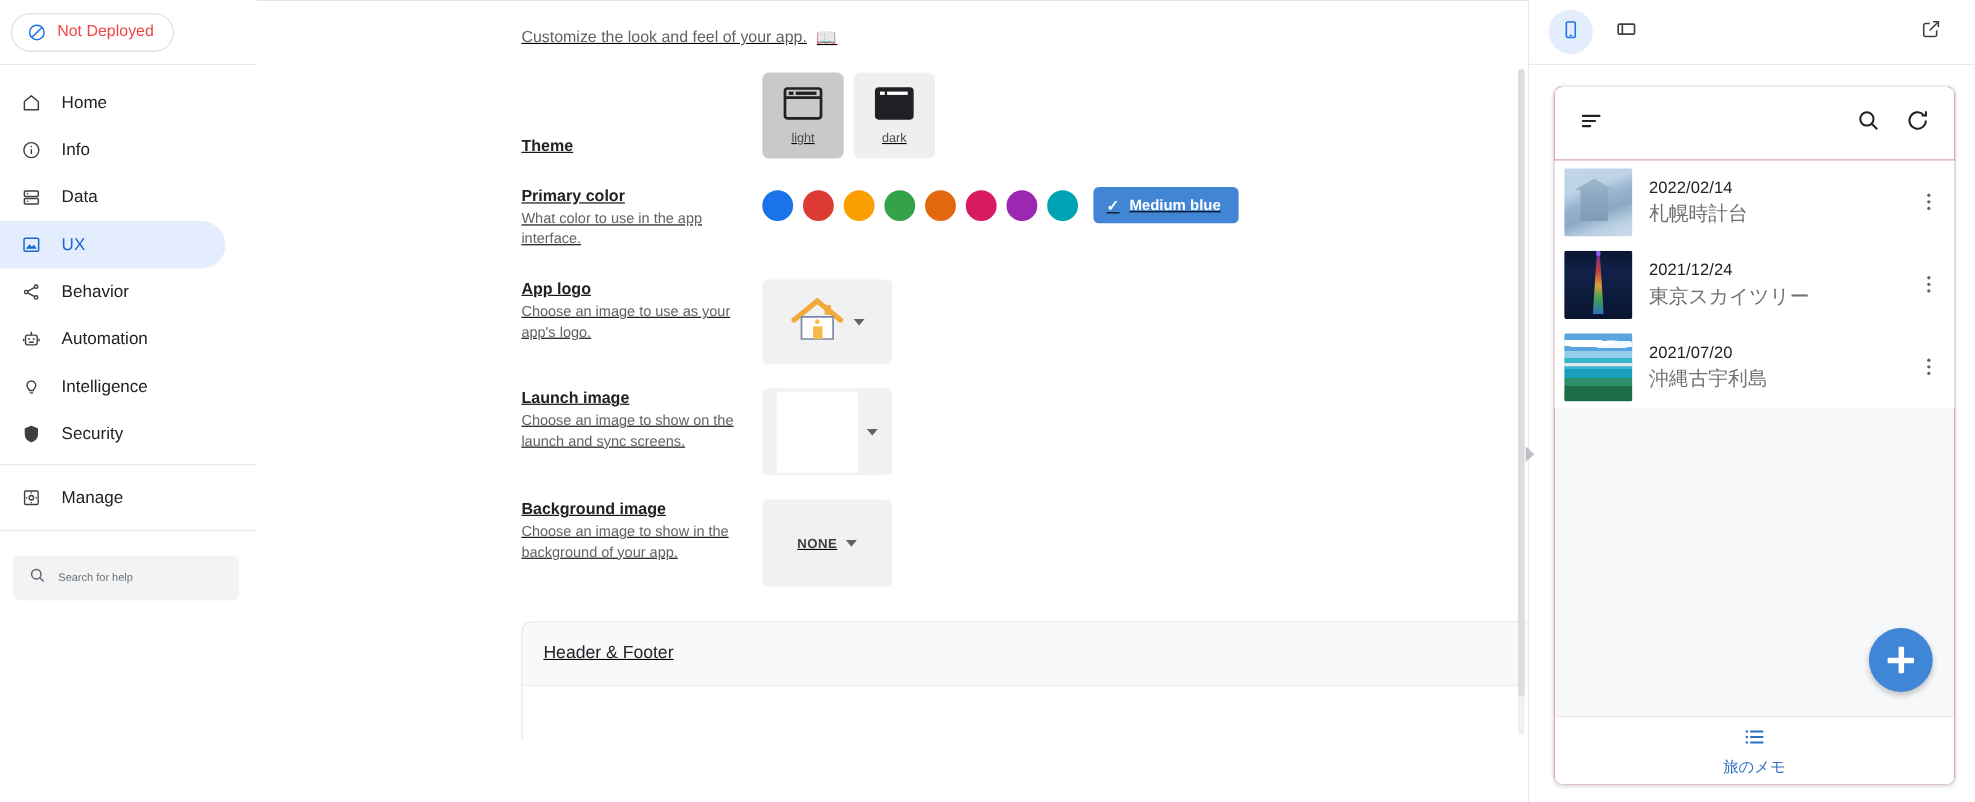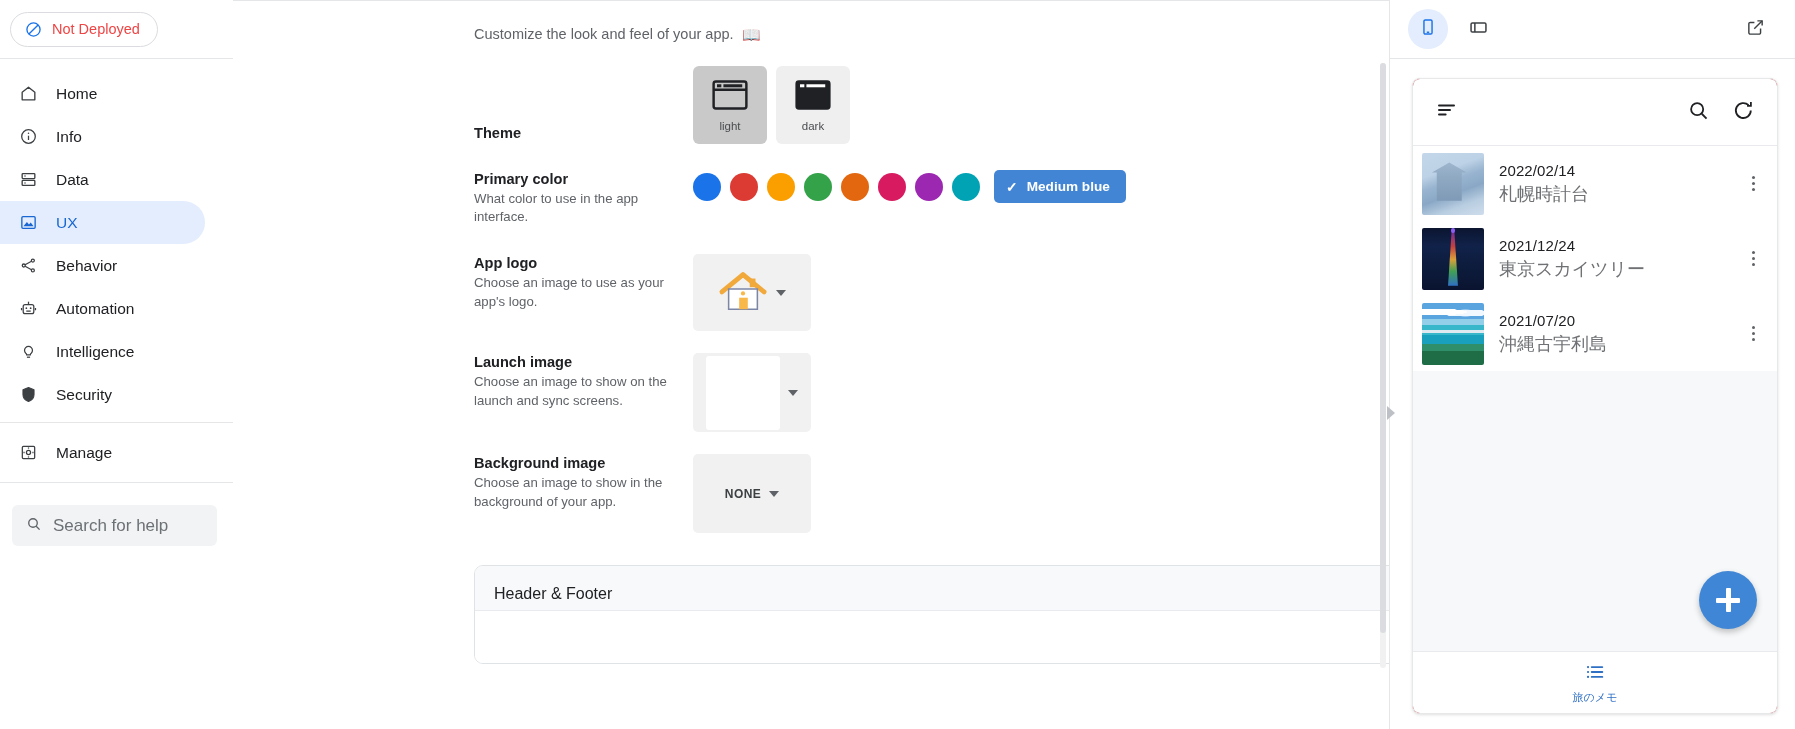--- a/index.html
+++ b/index.html
@@ -38,39 +38,39 @@
   .nav-sep { height:1px; background:#e4e6e8; margin: 6px 0 8px 0; }
 
   .search-wrap { padding: 22px 0 0 12px; }
   .search-box {
     display:flex; align-items:center; gap:11px;
     width: 205px; height: 41px;
     background:#f1f3f4; border-radius: 6px; padding-left: 14px;
   }
   .search-box input {
     border:none; outline:none; background:transparent;
-    font-family:"Liberation Sans", sans-serif; font-size:17px; color:#5f6368; width:150px;
+    font-family:"Liberation Sans", sans-serif; font-size:10px; color:#5f6368; width:150px;
   }
   .search-box input::placeholder { color:#6d7175; }
 
   
   .center-col { flex: 1 1 auto; position:relative; height:729px; background:#fff; min-width:0; }
   .tabs-row { height:58px; display:flex; align-items:flex-end; padding-left: 15px; }
   .tab {
     font-size:15.5px; color:#3c4043; padding: 0 0 13px 0; margin-right: 45px;
     position:relative; cursor:pointer; line-height:1;
   }
   .tab.active { color:#1a73e8; font-weight:500; }
   .tab.active::after {
     content:""; position:absolute; left:-4px; right:-4px; bottom:0;
     height:3px; background:#1a73e8; border-radius:2px 2px 0 0;
   }
   .tabs-underline { height:1px; background:#e4e6e8; }
 
-  .main-scroll { position:relative; height: 671px; overflow:hidden; }
+  .main-scroll { position:relative; height: 671px; overflow:hidden;text-decoration:underline; }
   .main-inner { padding: 25px 0 0 241px; }
 
   .page-sub { font-size:14.5px; color:#5f6368; display:flex; align-items:center; gap:9px; }
   .book-ico { font-size:15px; line-height:1; }
 
   .setting-row { display:flex; align-items:flex-start; margin-top: 21px; }
   .setting-label { width: 219px; flex:0 0 219px; padding-right: 18px; padding-top: 1px; }
   .setting-title { font-size:14.6px; font-weight:bold; color:#202124; margin-bottom:3px; }
   .setting-desc { font-size:13.2px; color:#5f6368; line-height:1.38; }
   .setting-control { flex:1 1 auto; }
@@ -102,21 +102,21 @@
   }
   .img-box.tall { height:79px; }
   .caret { width:0;height:0; border-left:5px solid transparent; border-right:5px solid transparent; border-top:6px solid #5f6368; }
   .none-txt { font-size:12px; font-weight:bold; color:#3c4043; letter-spacing:.4px; }
   .blank-thumb { width:74px; height:74px; background:#fff; border-radius:3px; }
 
   .hf-card {
     margin: 32px 0 0 0; width: 1083px;
     border:1px solid #e0e3e6; border-radius:9px; background:#fff; overflow:hidden;
   }
-  .hf-head { background:#f7f9fa; padding: 19px 0 7px 19px; border-bottom:1px solid #e8eaed; }
+  .hf-head { background:#f7f9fa; padding: 19px 0 20px 19px; border-bottom:1px solid #e8eaed; }
   .hf-title { font-size:16px; color:#202124; }
   .hf-body { height:52px; background:#fff; }
 
   
   .center-scrollbar { position:absolute; right:4px; top:62px; width:6px; height:605px; background:#f1f1f1; border-radius:3px; }
   .center-thumb { position:absolute; left:0; top:0; width:6px; height:570px; background:#dadce0; border-radius:3px; }
   .center-divider { position:absolute; right:0; top:0; width:1px; height:729px; background:#e4e6e8; }
 
   
   .expand-arrow {
@@ -168,21 +168,21 @@
   .fab .plus { position:relative; width:24px; height:24px; }
   .fab .plus::before, .fab .plus::after { content:""; position:absolute; background:#fff; border-radius:1px; }
   .fab .plus::before { left:0; top:9.5px; width:24px; height:5px; }
   .fab .plus::after { top:0; left:9.5px; height:24px; width:5px; }
 
   .bottom-nav {
     height:62px; flex:0 0 62px; background:#fff; border-top:1px solid #e8eaed;
     display:flex; align-items:center; justify-content:center; position:relative;
   }
   .bn-item { display:flex; flex-direction:column; align-items:center; gap:3px; cursor:pointer; position:relative; }
-  .bn-label { font-size:11px; color:#2f6fc4; }
+  .bn-label { font-size:14px; color:#2f6fc4; }
 
   .preview-foot { padding: 16px 0 0 24px; font-size:14px; color:#5f6368; }
 
   
   .ph-clock {
     width:100%; height:100%;
     background:
       radial-gradient(circle at 34% 52%, #eef3f8 0 9%, rgba(238,243,248,0) 10%),
       linear-gradient(160deg, #c4d7ea 0%, #bdd2e6 30%, #97b3cf 46%, #8aa8c6 62%, #b9cee1 80%, #cfdded 100%);
   }

